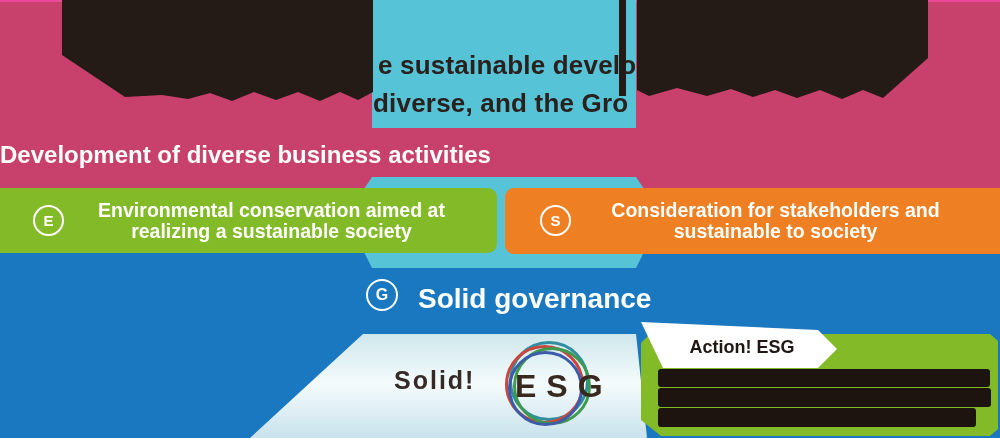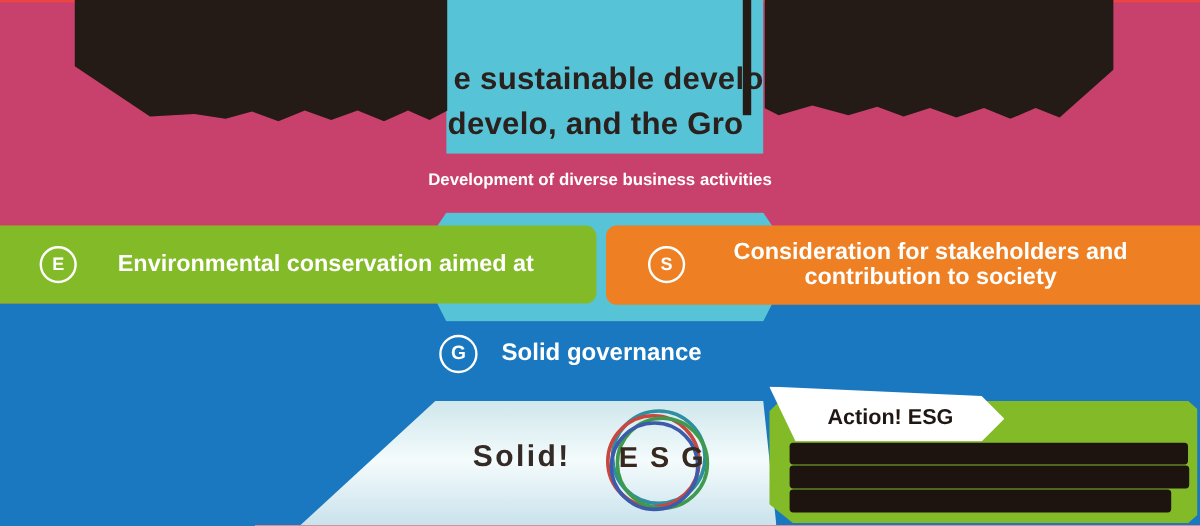--- a/index.html
+++ b/index.html
@@ -1,73 +1,73 @@
 <!DOCTYPE html>
 <html><head>
 <meta charset="utf-8">
 <style>
   * { margin:0; padding:0; box-sizing:border-box; }
   body { background:#ffffff; font-family:"Liberation Sans", sans-serif; }
   .stage {
-    position:relative; width:1000px; height:438px; background:#ef4444;
+    position:relative; width:1000px; height:438px; background:#ec4899;
     overflow:hidden; font-family:"Liberation Sans", sans-serif;
   }
   .abs { position:absolute; }
 
   
   .pink-band { left:0; top:2px; width:1000px; height:186px; background:#c8406c; z-index:1; }
   .cyan-box  { left:372px; top:0; width:264px; height:128px; background:#57c3d6; z-index:1; overflow:hidden; }
   .frag { position:absolute; white-space:nowrap; font-weight:bold; font-size:26px; color:#2a211e; letter-spacing:0.2px; }
   .frag1 { left:6px; top:50px; }
   .frag2 { left:1px; top:88px; }
   .vline { left:619px; top:0; width:7px; height:96px; background:#241a16; z-index:2; }
 
   .blob { background:#241a16; z-index:2; }
   .blob-left { left:62px; top:0; width:311px; height:104px;
     clip-path:polygon(0 0,311px 0,311px 92px,296px 100px,278px 92px,258px 101px,236px 92px,214px 100px,192px 92px,170px 101px,148px 93px,126px 99px,100px 95px,63px 97px,0 55px); }
   .blob-right { left:637px; top:0; width:293px; height:102px;
     clip-path:polygon(0 0,291px 0,291px 58px,246px 98px,226px 90px,205px 99px,183px 90px,160px 98px,138px 90px,116px 97px,94px 89px,70px 96px,40px 88px,12px 96px,0 90px); }
 
-  .pink-label { left:0; top:141px; width:1000px; text-align:center;
-    font-weight:bold; font-size:14px; color:#ffffff; z-index:3; }
+  .pink-label { left:0; top:141px; width:1000px; text-align:left;
+    font-weight:bold; font-size:24px; color:#ffffff; z-index:3; }
 
   
   .connector { left:364px; top:177px; width:280px; height:91px; background:#57c3d6; z-index:2;
     clip-path:polygon(8px 0,272px 0,280px 12px,280px 75px,272px 91px,8px 91px,0 75px,0 12px); }
 
   
   .band { z-index:3; display:flex; align-items:center; }
   .green-box  { left:0;   top:188px; width:497px; height:65px; background:#83ba28; border-radius:0 9px 9px 0; }
   .orange-box { left:505px; top:188px; width:495px; height:66px; background:#ee7f22; border-radius:9px 0 0 9px; }
   .badge { position:absolute; width:31px; height:31px; border:2.5px solid #ffffff; border-radius:50%;
     color:#ffffff; font-weight:bold; font-size:15px; display:flex; align-items:center; justify-content:center; }
   .badge-e { left:33px; top:17px; }
   .badge-s { left:35px; top:17px; }
   .band-text { width:100%; text-align:center; color:#ffffff; font-weight:bold; font-size:19.5px; line-height:21px; }
   .green-box .band-text  { padding-left:76px; padding-right:30px; }
   .orange-box .band-text { padding-left:46px; }
 
   
   .blue-band { left:0; top:253px; width:1000px; height:185px; background:#1a78c0; z-index:1; }
   .badge-g { left:366px; top:279px; width:32px; height:32px; z-index:3; font-size:16px; }
-  .g-label { left:418px; top:283px; font-weight:bold; font-size:20px; color:#ffffff; z-index:3; }
+  .g-label { left:418px; top:283px; font-weight:bold; font-size:28px; color:#ffffff; z-index:3; }
 
   
   .trapezoid { left:250px; top:334px; width:400px; height:104px; z-index:2;
     background:linear-gradient(180deg,#cfe7ec 0%,#f4fbfc 48%,#c9e2ec 100%);
     clip-path:polygon(113px 0,386px 0,397px 104px,0 104px); }
   .action-word { left:394px; top:366px; font-weight:bold; font-size:25px; letter-spacing:2px; color:#352a25; z-index:3; }
   .rings { left:505px; top:341px; width:88px; height:88px; z-index:3; }
   .ring { position:absolute; border-radius:50%; }
   .ring-teal  { left:4px; top:0;    width:80px; height:80px; border:3px solid #2f8fa0; }
   .ring-red   { left:0;   top:4px;  width:79px; height:79px; border:3px solid #c9473f; }
   .ring-green { left:8px; top:6px;  width:78px; height:78px; border:3px solid #3d9a4e; }
   .ring-blue  { left:3px; top:10px; width:75px; height:75px; border:3px solid #3c5cab; }
   .ring-letters { position:absolute; left:0; top:27px; width:92px; text-align:center;
-    font-weight:bold; font-size:24px; letter-spacing:10px; color:#38291f; text-indent:10px; }
+    font-weight:bold; font-size:32px; letter-spacing:10px; color:#38291f; text-indent:10px; }
 
   
   .action-box { left:641px; top:334px; width:357px; height:102px; background:#83ba28; z-index:3;
     clip-path:polygon(9px 0,349px 0,357px 7px,357px 95px,349px 102px,20px 102px,0 86px,0 9px); }
   .banner { left:641px; top:322px; width:196px; height:46px; background:#ffffff; z-index:4;
     clip-path:polygon(0 0,177px 8px,196px 27px,177px 46px,22px 46px);
     display:flex; align-items:center; justify-content:center; }
   .banner-label { font-weight:bold; font-size:18px; color:#1f1713; padding-left:6px; padding-top:4px; }
   .bars { left:658px; top:369px; width:333px; z-index:4; }
   .bar { background:#1d1410; border-radius:3px; margin-bottom:1px; }
@@ -79,41 +79,42 @@
 <body>
 
 <div class="stage">
 
   <div class="abs pink-band"></div>
   <div class="abs blue-band"></div>
   <div class="abs connector"></div>
 
   <div class="abs cyan-box">
     <div class="frag frag1">e sustainable develo</div>
-    <div class="frag frag2">develo, and the Gro</div>
+    <div class="frag frag2">diverse, and the Gro</div>
   </div>
 
   <div class="abs blob blob-left"></div>
   <div class="abs blob blob-right"></div>
   <div class="abs vline"></div>
 
   <div class="abs pink-label">Development of diverse business activities</div>
 
   <div class="abs band green-box">
     <div class="badge badge-e">E</div>
     <div class="band-text">
       <div>Environmental conservation aimed at</div>
+      <div>realizing a sustainable society</div>
     </div>
   </div>
 
   <div class="abs band orange-box">
     <div class="badge badge-s">S</div>
     <div class="band-text">
       <div>Consideration for stakeholders and</div>
-      <div>contribution to society</div>
+      <div>sustainable to society</div>
     </div>
   </div>
 
   <div class="abs badge badge-g">G</div>
   <div class="abs g-label">Solid governance</div>
 
   <div class="abs trapezoid"></div>
   <div class="abs action-word">Solid!</div>
   <div class="abs rings">
     <div class="ring ring-teal"></div>

